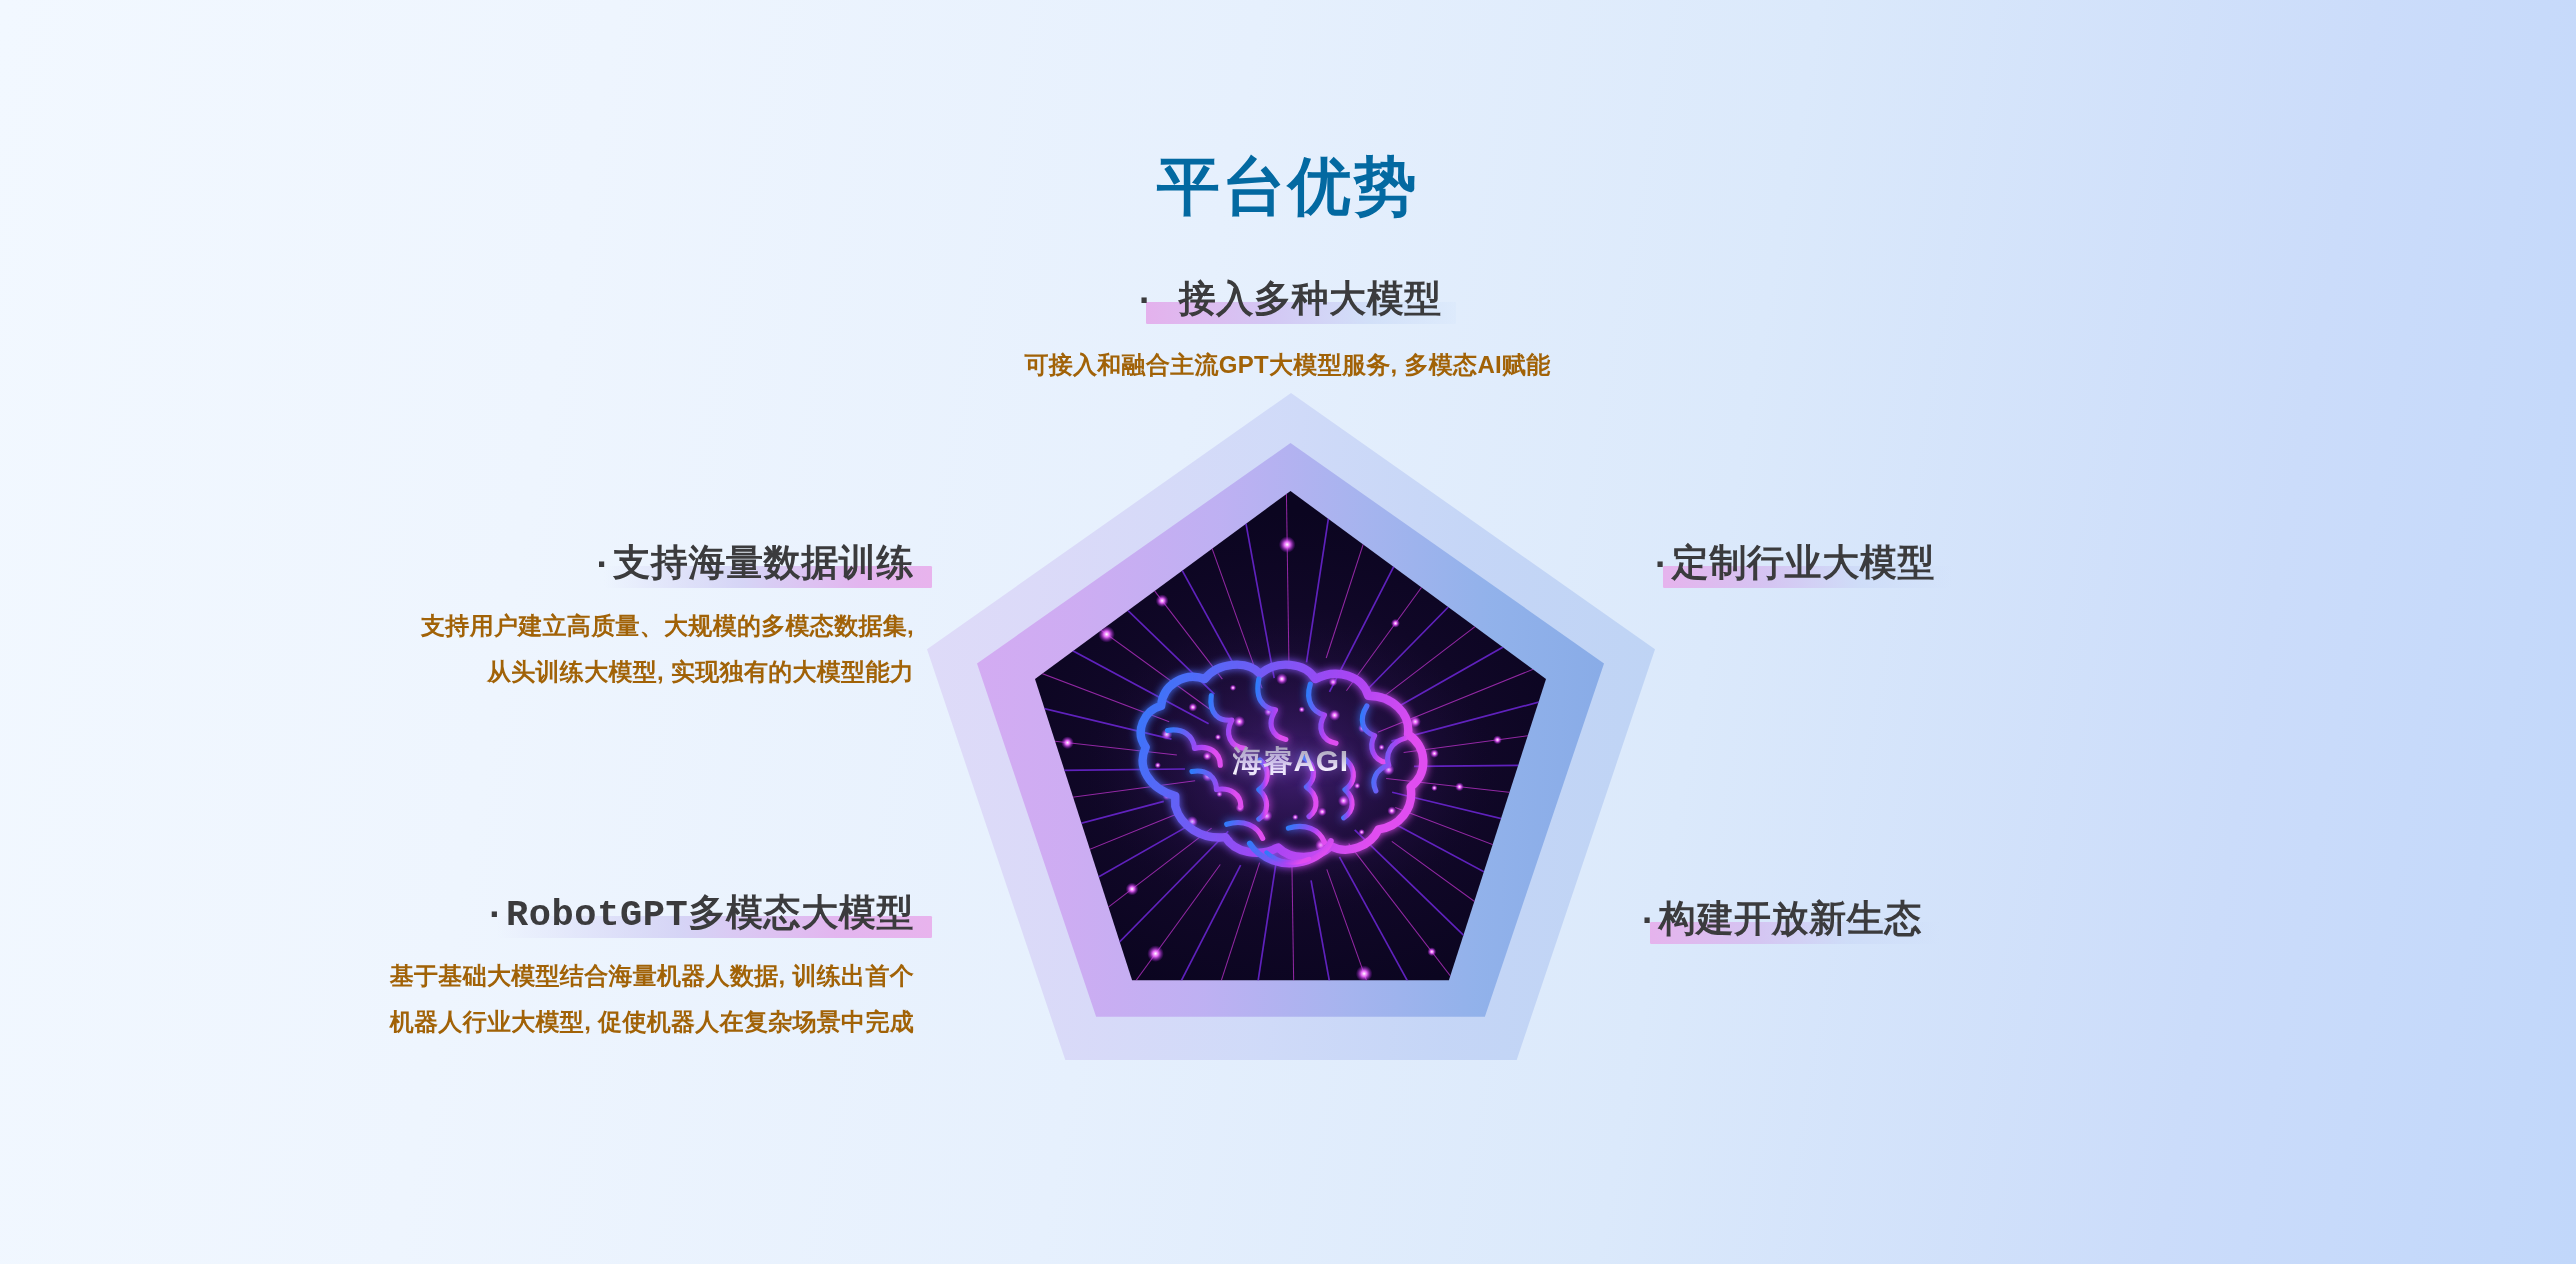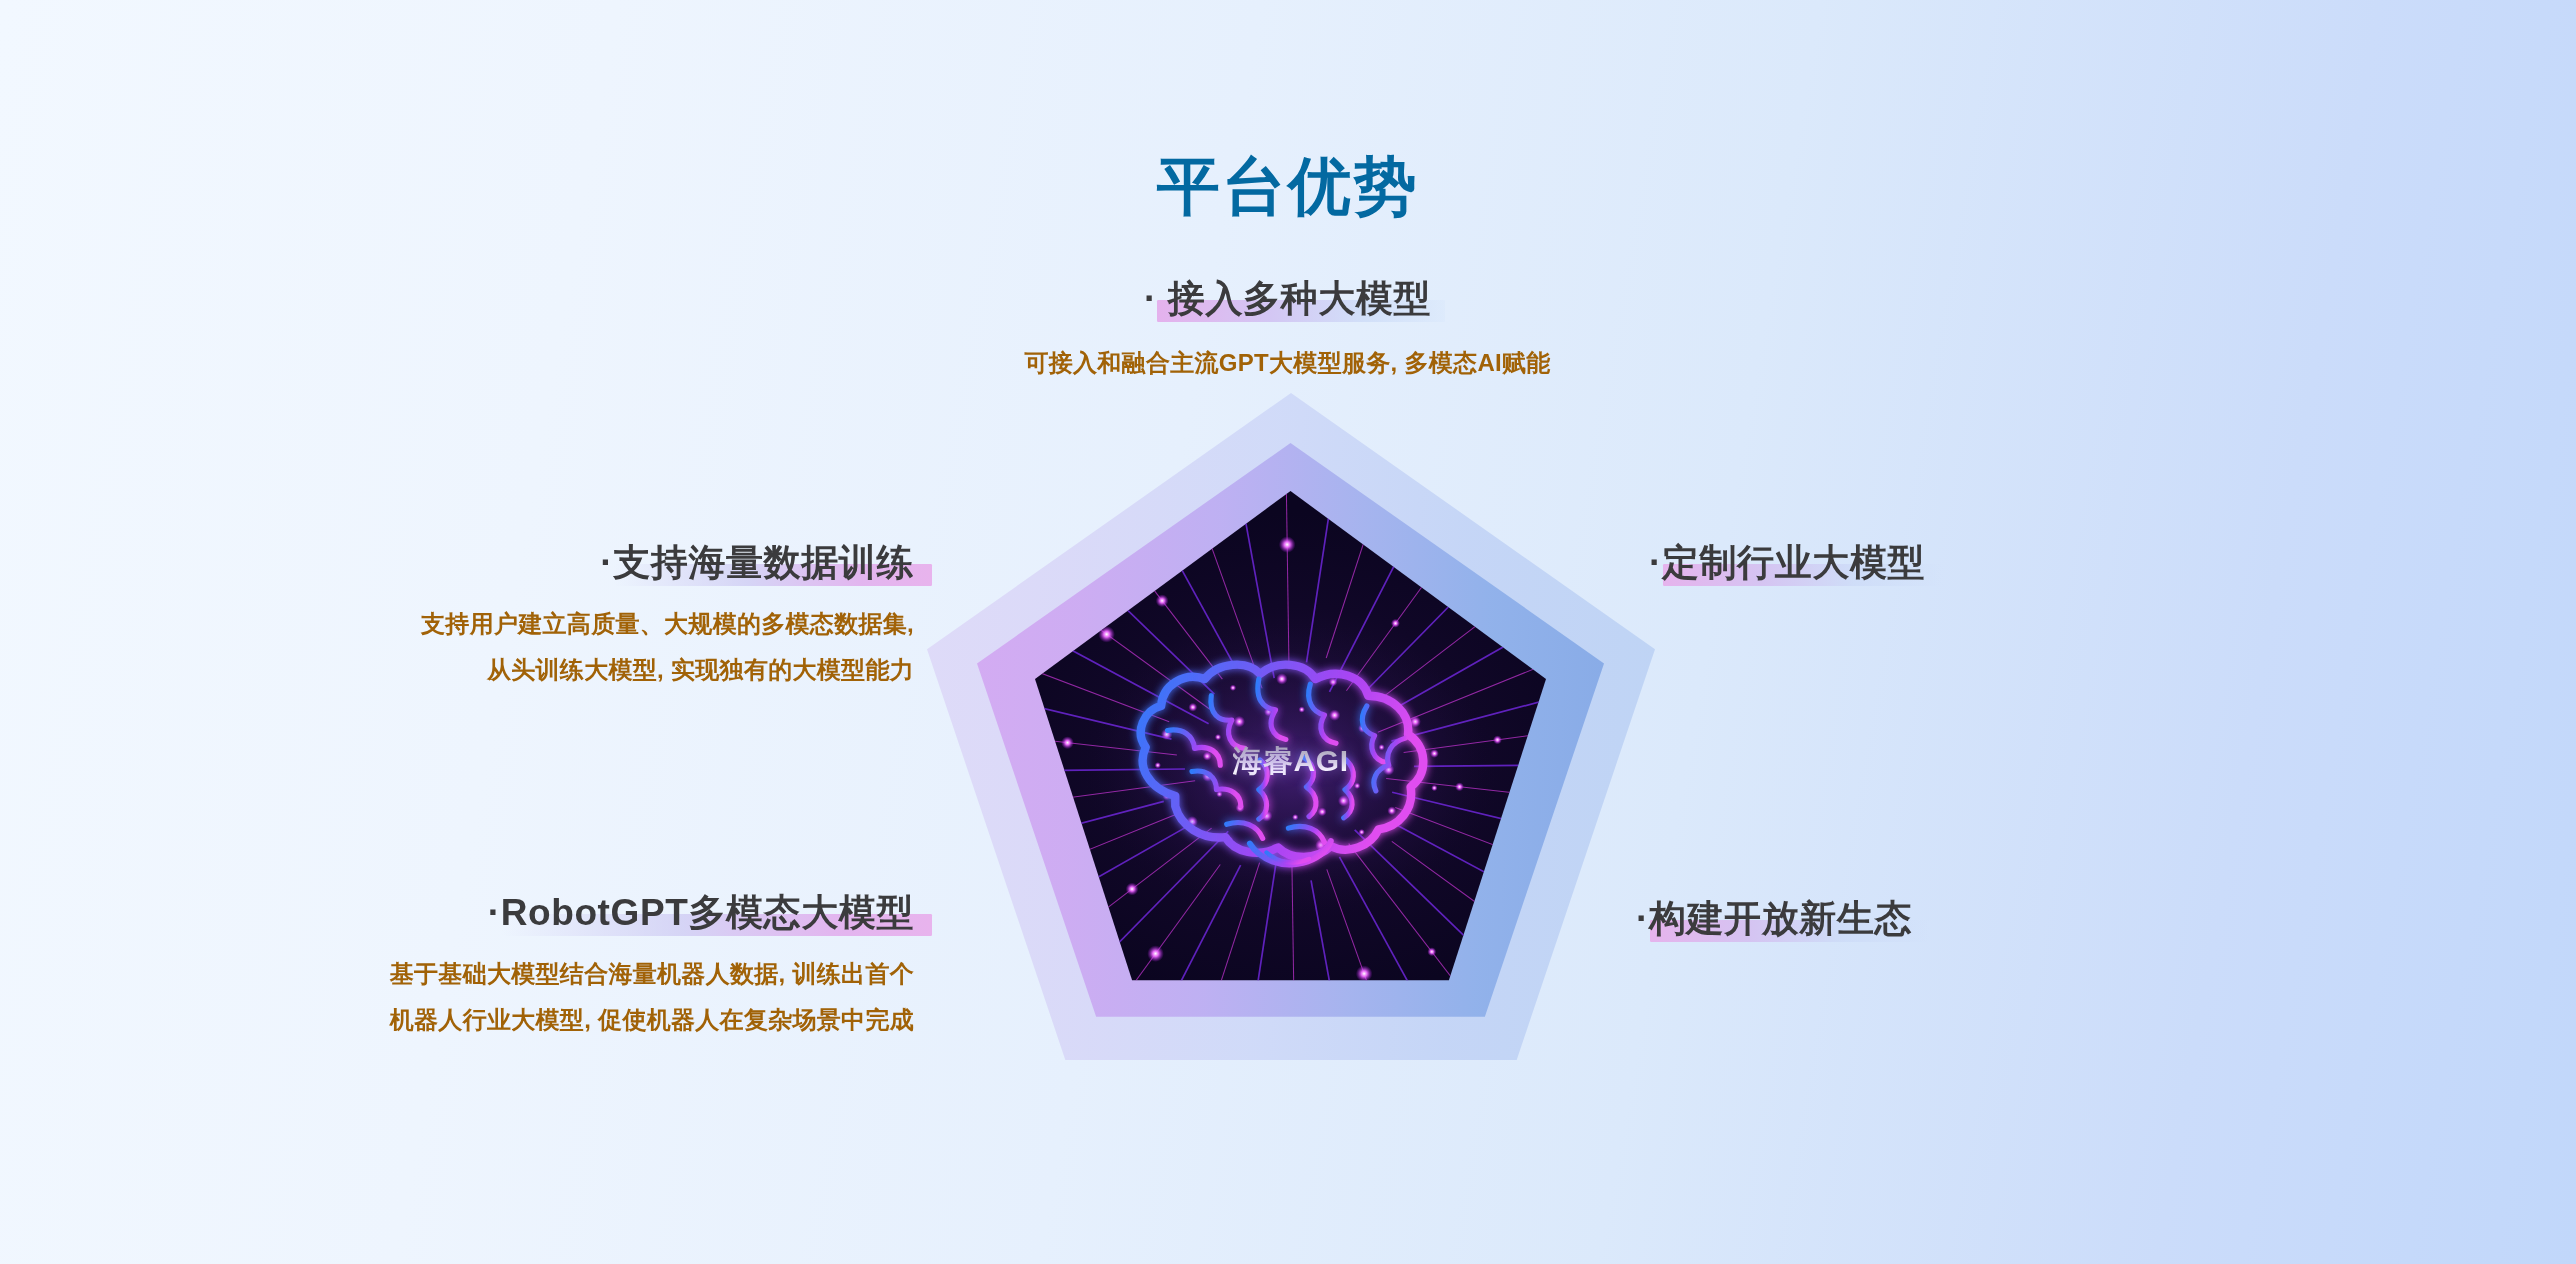--- a/index.html
+++ b/index.html
@@ -72,21 +72,21 @@
     position:relative; display:inline-block;
     font-size:37px; font-weight:700; color:#3b3b3d;
     letter-spacing:0.6px; white-space:nowrap; line-height:1.2;
     padding:1.3px 0 3.9px 0;
   }
   .feature-heading .hl{
     position:absolute; left:14px; right:-18px;
     bottom:3.9px; height:22px; z-index:0;
     border-radius:1.3px;
   }
-  .feature-heading .htext{ position:relative; z-index:1; }
+  .feature-heading .htext{ position:relative; z-index:1;font-family:Liberation Mono, monospace; }
 
   
   .align-right .feature-heading .hl{
     background:linear-gradient(90deg,rgba(210,228,250,0) 0%,rgba(206,202,243,.75) 42%,rgba(226,178,238,.95) 78%,rgba(232,176,236,.95) 100%);
   }
   
   .align-left .feature-heading .hl{
     background:linear-gradient(90deg,rgba(230,176,236,.95) 0%,rgba(212,190,240,.85) 36%,rgba(200,214,246,.55) 68%,rgba(200,220,250,0) 100%);
   }
   

